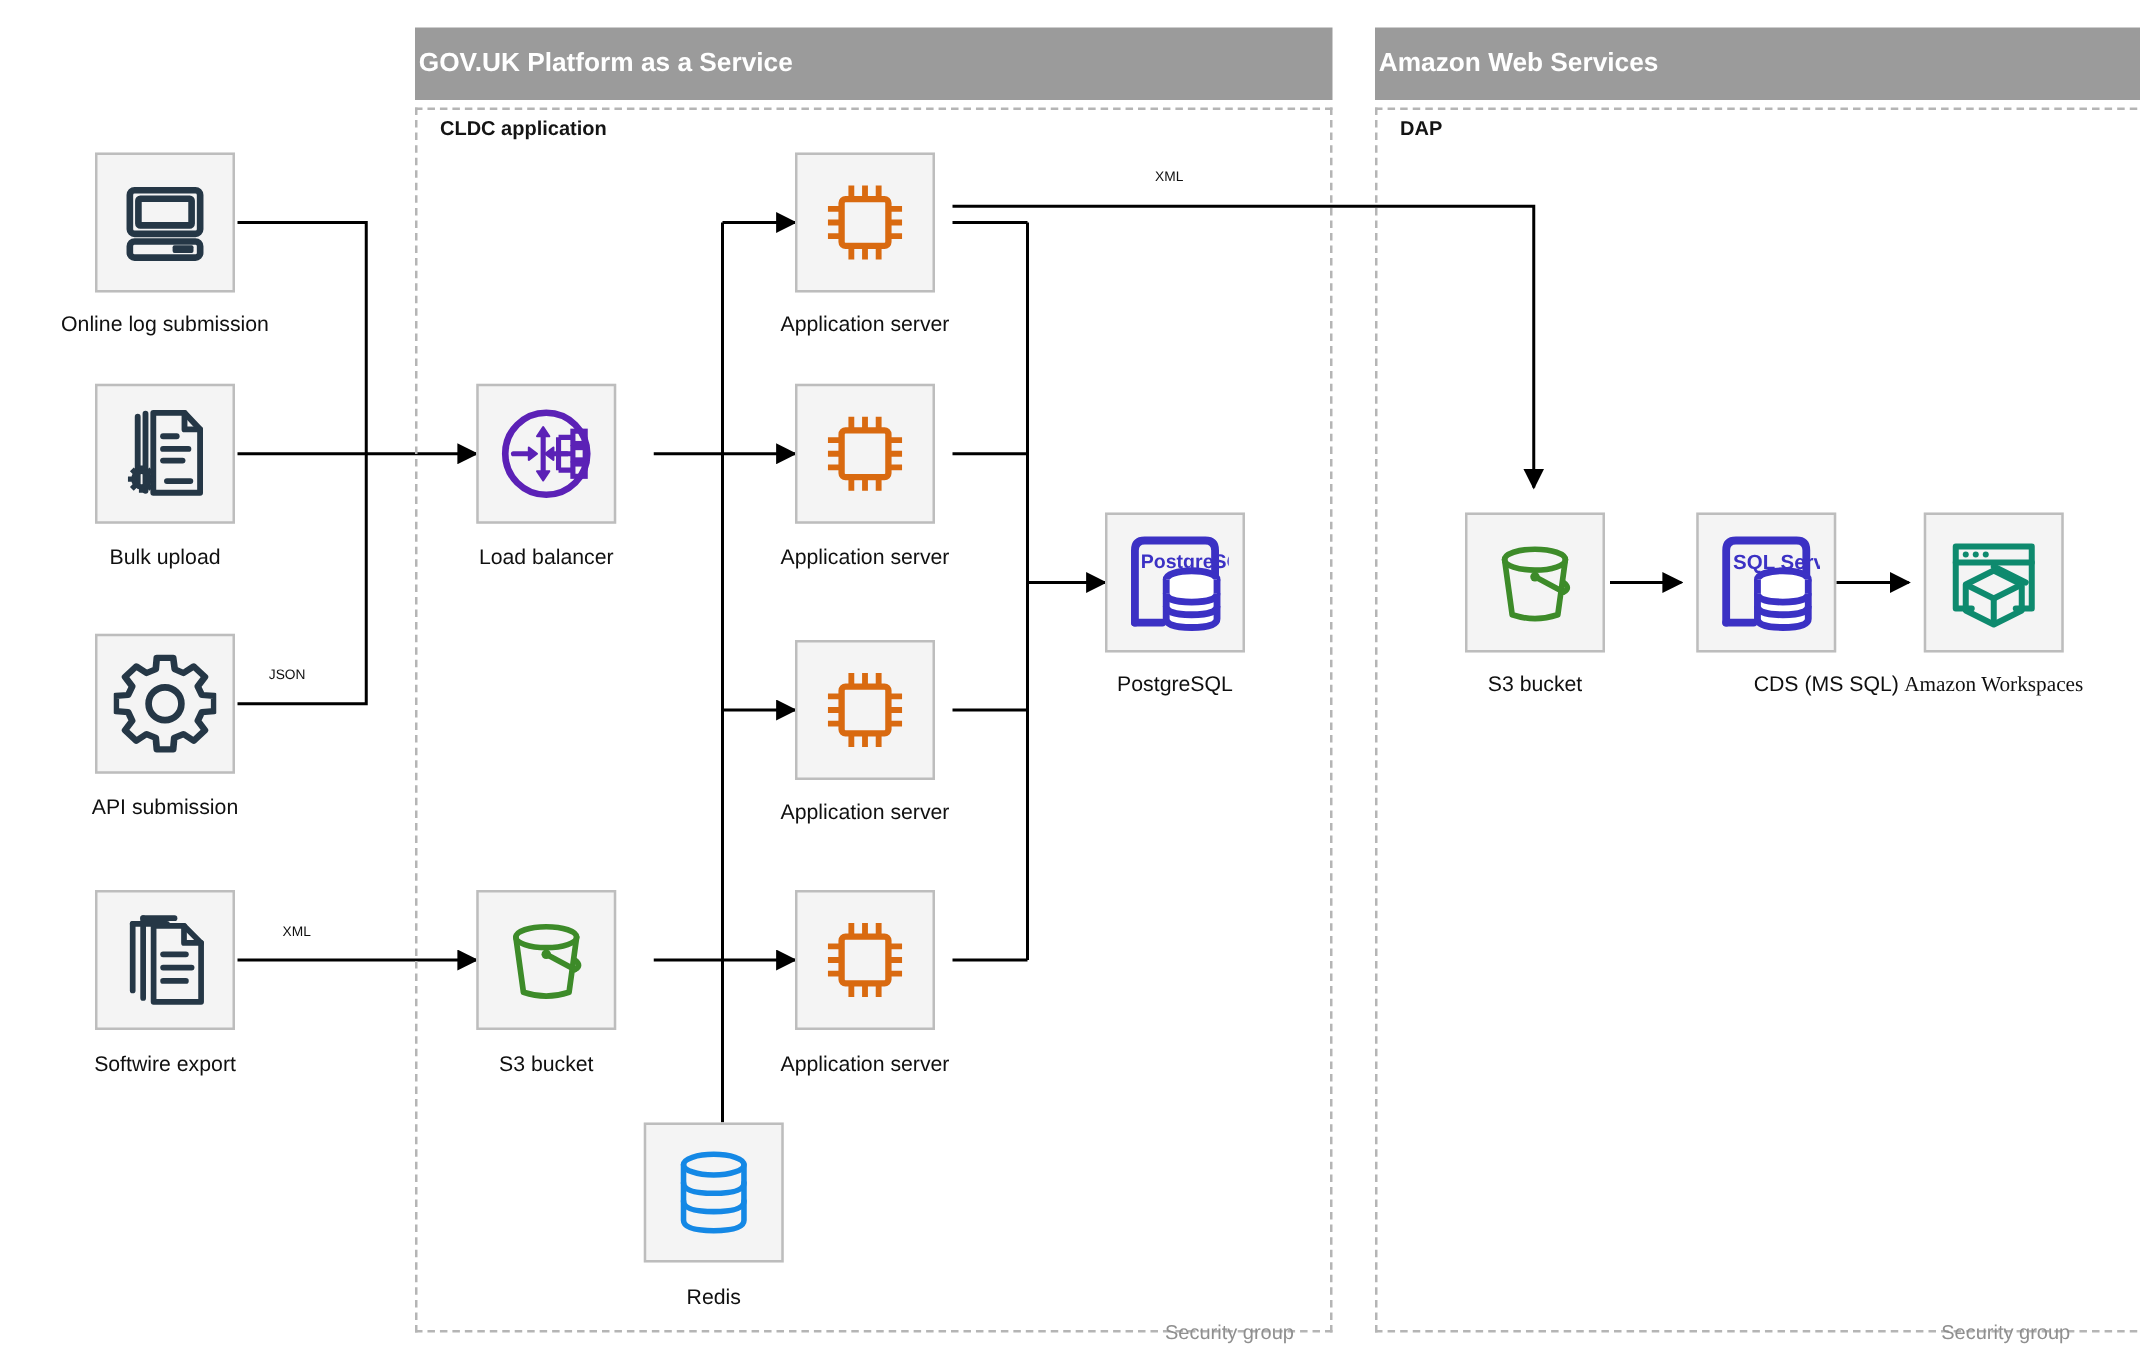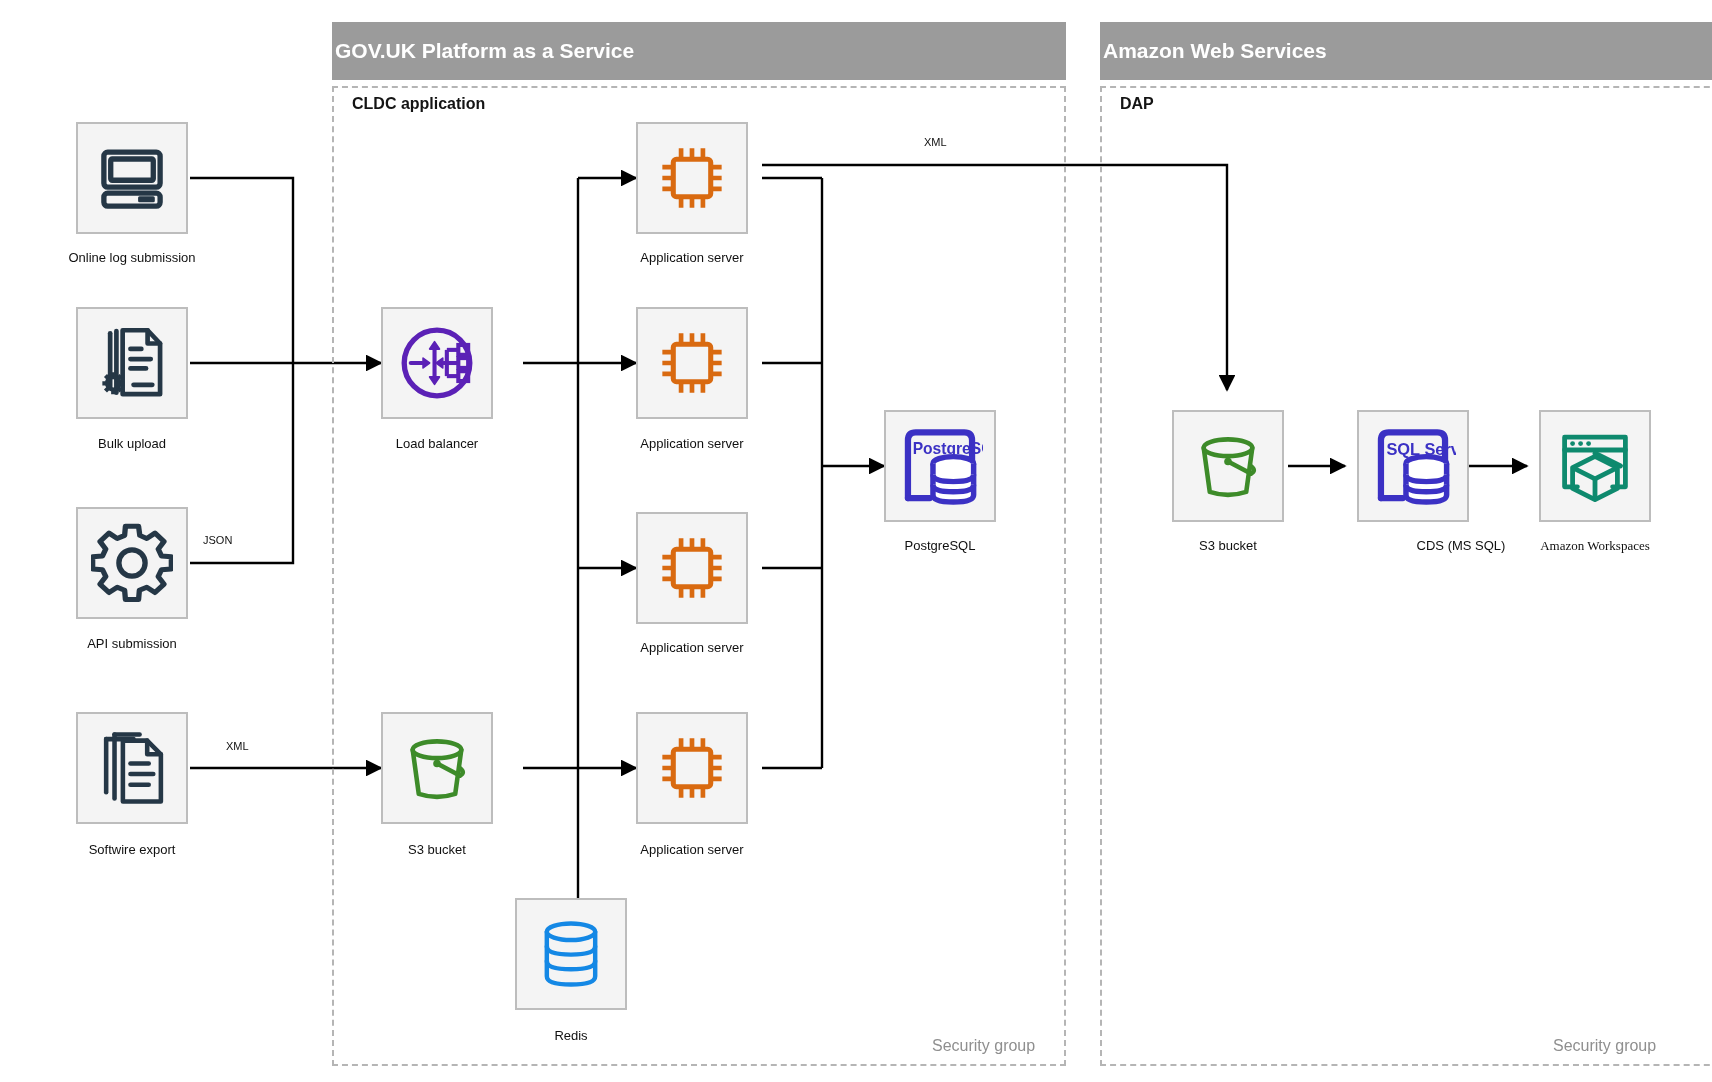--- a/index.html
+++ b/index.html
@@ -42,36 +42,37 @@
     font-weight: bold;
     font-size: 16px;
     color: #141414;
     white-space: nowrap;
   }
   .zone-footer-label {
     position: absolute;
     font-size: 16px;
     color: #8f8f8f;
     white-space: nowrap;
+    margin-top: 21px;
   }
   .node {
     position: absolute;
     width: 112px;
     height: 112px;
     background: #f4f4f4;
     border: 2px solid #bdbdbd;
     box-sizing: border-box;
     display: flex;
     align-items: center;
     justify-content: center;
   }
   .node svg { display: block; }
   .node-label {
     position: absolute;
-    font-size: 13px;
+    font-size: 17px;
     color: #101010;
     text-align: right;
     white-space: nowrap;
     transform: translateX(-50%);
   }
   .edge-label {
     position: absolute;
     font-size: 11px;
     color: #101010;
     white-space: nowrap;
@@ -363,15 +364,15 @@
     </g>
     <g fill="none" stroke="#0e8a6e" stroke-width="6" stroke-linejoin="round">
       <path d="M50 38 L78 52 L78 78 L50 92 L22 78 L22 52 Z"></path>
       <path d="M22 52 L50 66 L78 52"></path>
       <path d="M50 66 L50 92"></path>
     </g>
   </svg>
 </div>
 <div class="node-label" style="left:1595px; top:538px;font-family:Liberation Serif, serif;">Amazon Workspaces</div>
 
-<div class="edge-label" style="left:199px; top:534px;text-align:right;">JSON</div>
+<div class="edge-label" style="left:211px; top:534px;text-align:right;">JSON</div>
 <div class="edge-label" style="left:222px; top:740px;">XML</div>
 <div class="edge-label" style="left:920px; top:136px;">XML</div>
 
 </body></html>

